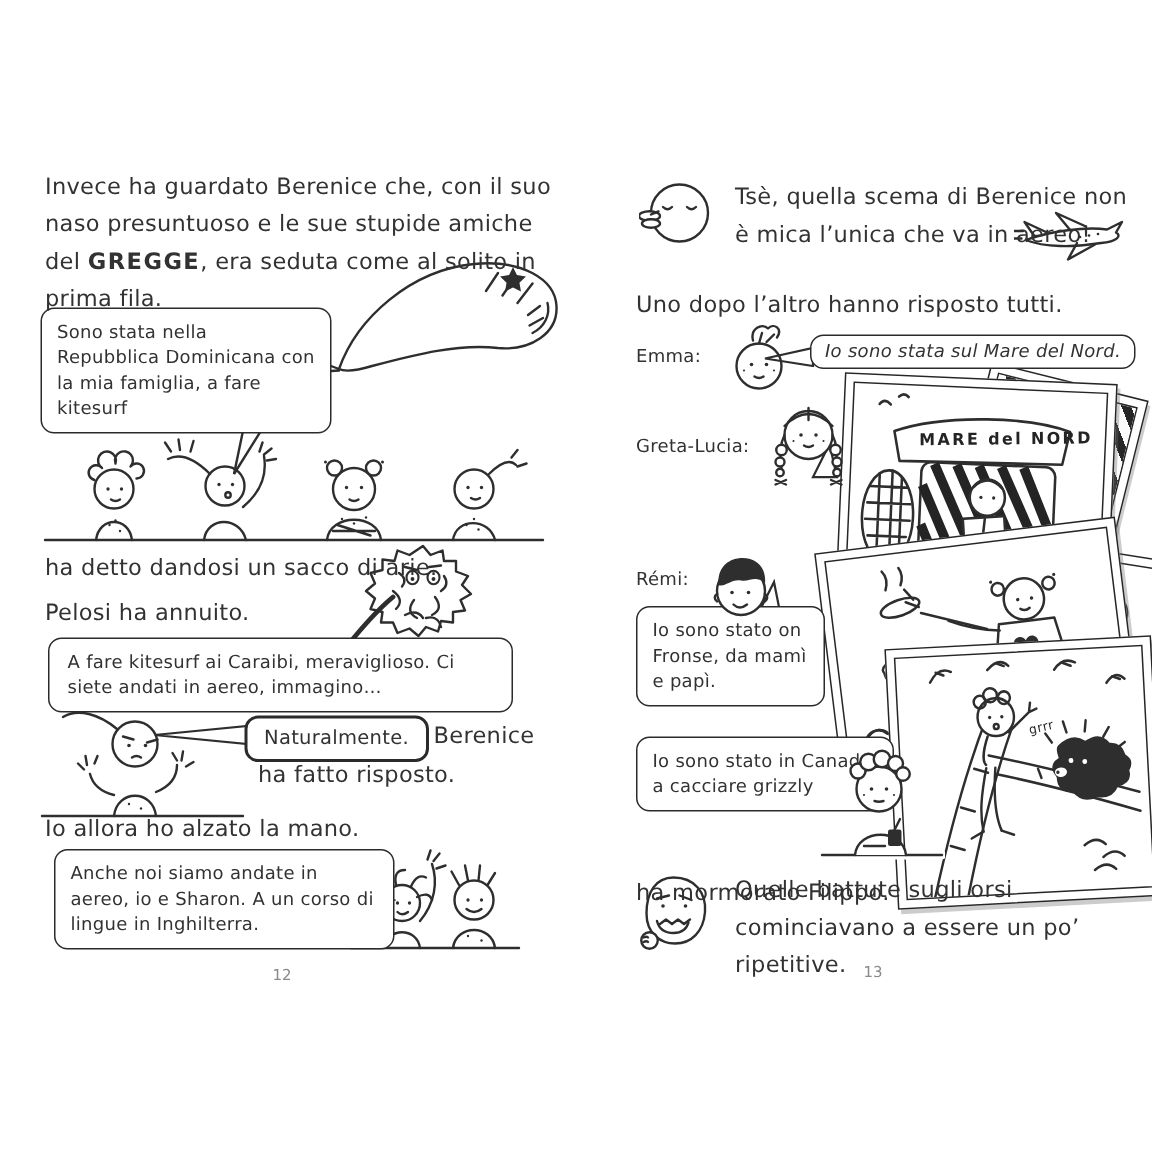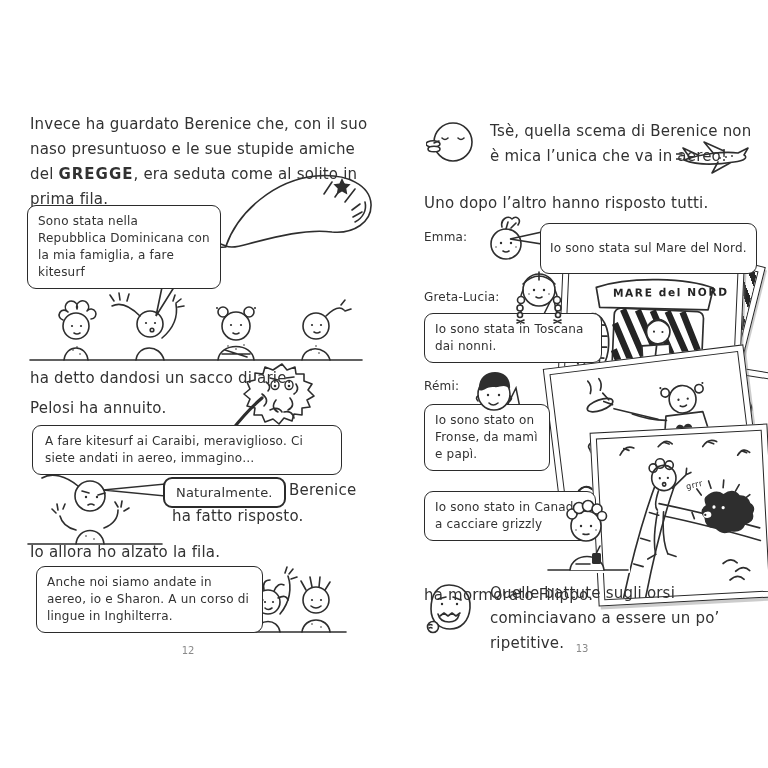--- a/index.html
+++ b/index.html
@@ -137,21 +137,21 @@
     </g>
   </svg>
 
   <svg class="tail" style="left:103px;top:482px;" width="64" height="16">
     <polygon points="0,8 62,2 62,14" fill="#fff" stroke="#2e2e2e" stroke-width="1.5"></polygon>
   </svg>
   <div class="bubble nowrap" style="left:163px;top:477px;padding:5px 11px;font-size:13px;border-width:2px;">Naturalmente.</div>
   <div class="txt" style="left:289px;top:478px;">Berenice</div>
   <div class="txt" style="left:172px;top:504px;width:200px;">ha fatto risposto.</div>
 
-  <div class="txt" style="left:30px;top:540px;width:280px;">Io allora ho alzato la fila.</div>
+  <div class="txt" style="left:30px;top:540px;width:280px;">Io allora ho alzato la mano.</div>
 
   <div class="bubble" style="left:36px;top:566px;width:205px;">Anche noi siamo andate in aereo, io e Sharon. A un corso di lingue in Inghilterra.</div>
   <svg class="tail" style="left:234px;top:590px;" width="30" height="18">
     <polygon points="2,2 2,16 28,10" fill="#fff" stroke="#2e2e2e" stroke-width="1.5"></polygon>
   </svg>
 
   <svg class="illu" style="left:232px;top:558px;" width="116" height="80" viewBox="0 0 116 80">
     <g class="s">
       <path d="M2,74 L114,74"></path>
       <circle cx="36" cy="44" r="12"></circle>
@@ -208,21 +208,21 @@
       <circle class="f" cx="19" cy="30" r="1.2"></circle>
         <circle class="f" cx="29" cy="30" r="1.2"></circle>
       <path d="M21,38 q3,2 6,0"></path>
       <circle class="f" cx="14" cy="34" r=".7"></circle>
         <circle class="f" cx="34" cy="34" r=".7"></circle>
     </g>
   </svg>
   <svg class="tail" style="left:508px;top:231px;" width="36" height="14">
     <polygon points="34,1 34,13 2,8" fill="#fff" stroke="#2e2e2e" stroke-width="1.5"></polygon>
   </svg>
-  <div class="bubble nowrap" style="left:540px;top:223px;padding:16px 9px;">Io sono stata sul Mare del Nord.</div>
+  <div class="bubble nowrap" style="left:540px;top:223px;padding:2px 9px;font-style:italic;">Io sono stata sul Mare del Nord.</div>
 
   <div class="photo z1" style="left:642px;top:252px;width:96px;height:132px;transform:rotate(14deg);">
     <div class="photo-inner">
         <div class="stripes">
       <svg width="40" height="40" style="position:absolute;left:22px;top:14px;" viewBox="0 0 40 40">
         <path d="M20,4 l4,10 11,1 -8,7 2,11 -9,-6 -9,6 2,-11 -8,-7 11,-1 z" fill="#fff" stroke="#262626" stroke-width="1.4"></path>
       </svg>
     </div>
       </div>
   </div>
@@ -365,21 +365,20 @@
       <circle class="f" cx="26" cy="28" r="1.2"></circle>
         <circle class="f" cx="36" cy="28" r="1.2"></circle>
       <path d="M28,35 q3,2 6,0"></path>
       <circle class="f" cx="21" cy="32" r=".7"></circle>
         <circle class="f" cx="41" cy="32" r=".7"></circle>
     </g>
   </svg>
   <svg class="tail" style="left:540px;top:294px;" width="20" height="26">
     <polygon points="2,24 18,24 13,2" fill="#fff" stroke="#2e2e2e" stroke-width="1.5"></polygon>
   </svg>
-  <div class="bubble" style="left:424px;top:313px;width:156px;">Io sono stata in Toscana dai nonni.</div>
 
   <div class="label" style="left:424px;top:379px;">Rémi:</div>
   <svg class="illu ontop" style="left:468px;top:366px;" width="52" height="52" viewBox="0 0 52 52">
     <g class="s">
       <circle cx="26" cy="28" r="16" fill="#fff"></circle>
       <path d="M10,30 q-3,2 0,5 M42,30 q3,2 0,5"></path>
       <circle class="f" cx="20" cy="29" r="1.2"></circle>
         <circle class="f" cx="31" cy="29" r="1.2"></circle>
       <path d="M21,37 q4,4 9,0"></path>
     </g>

